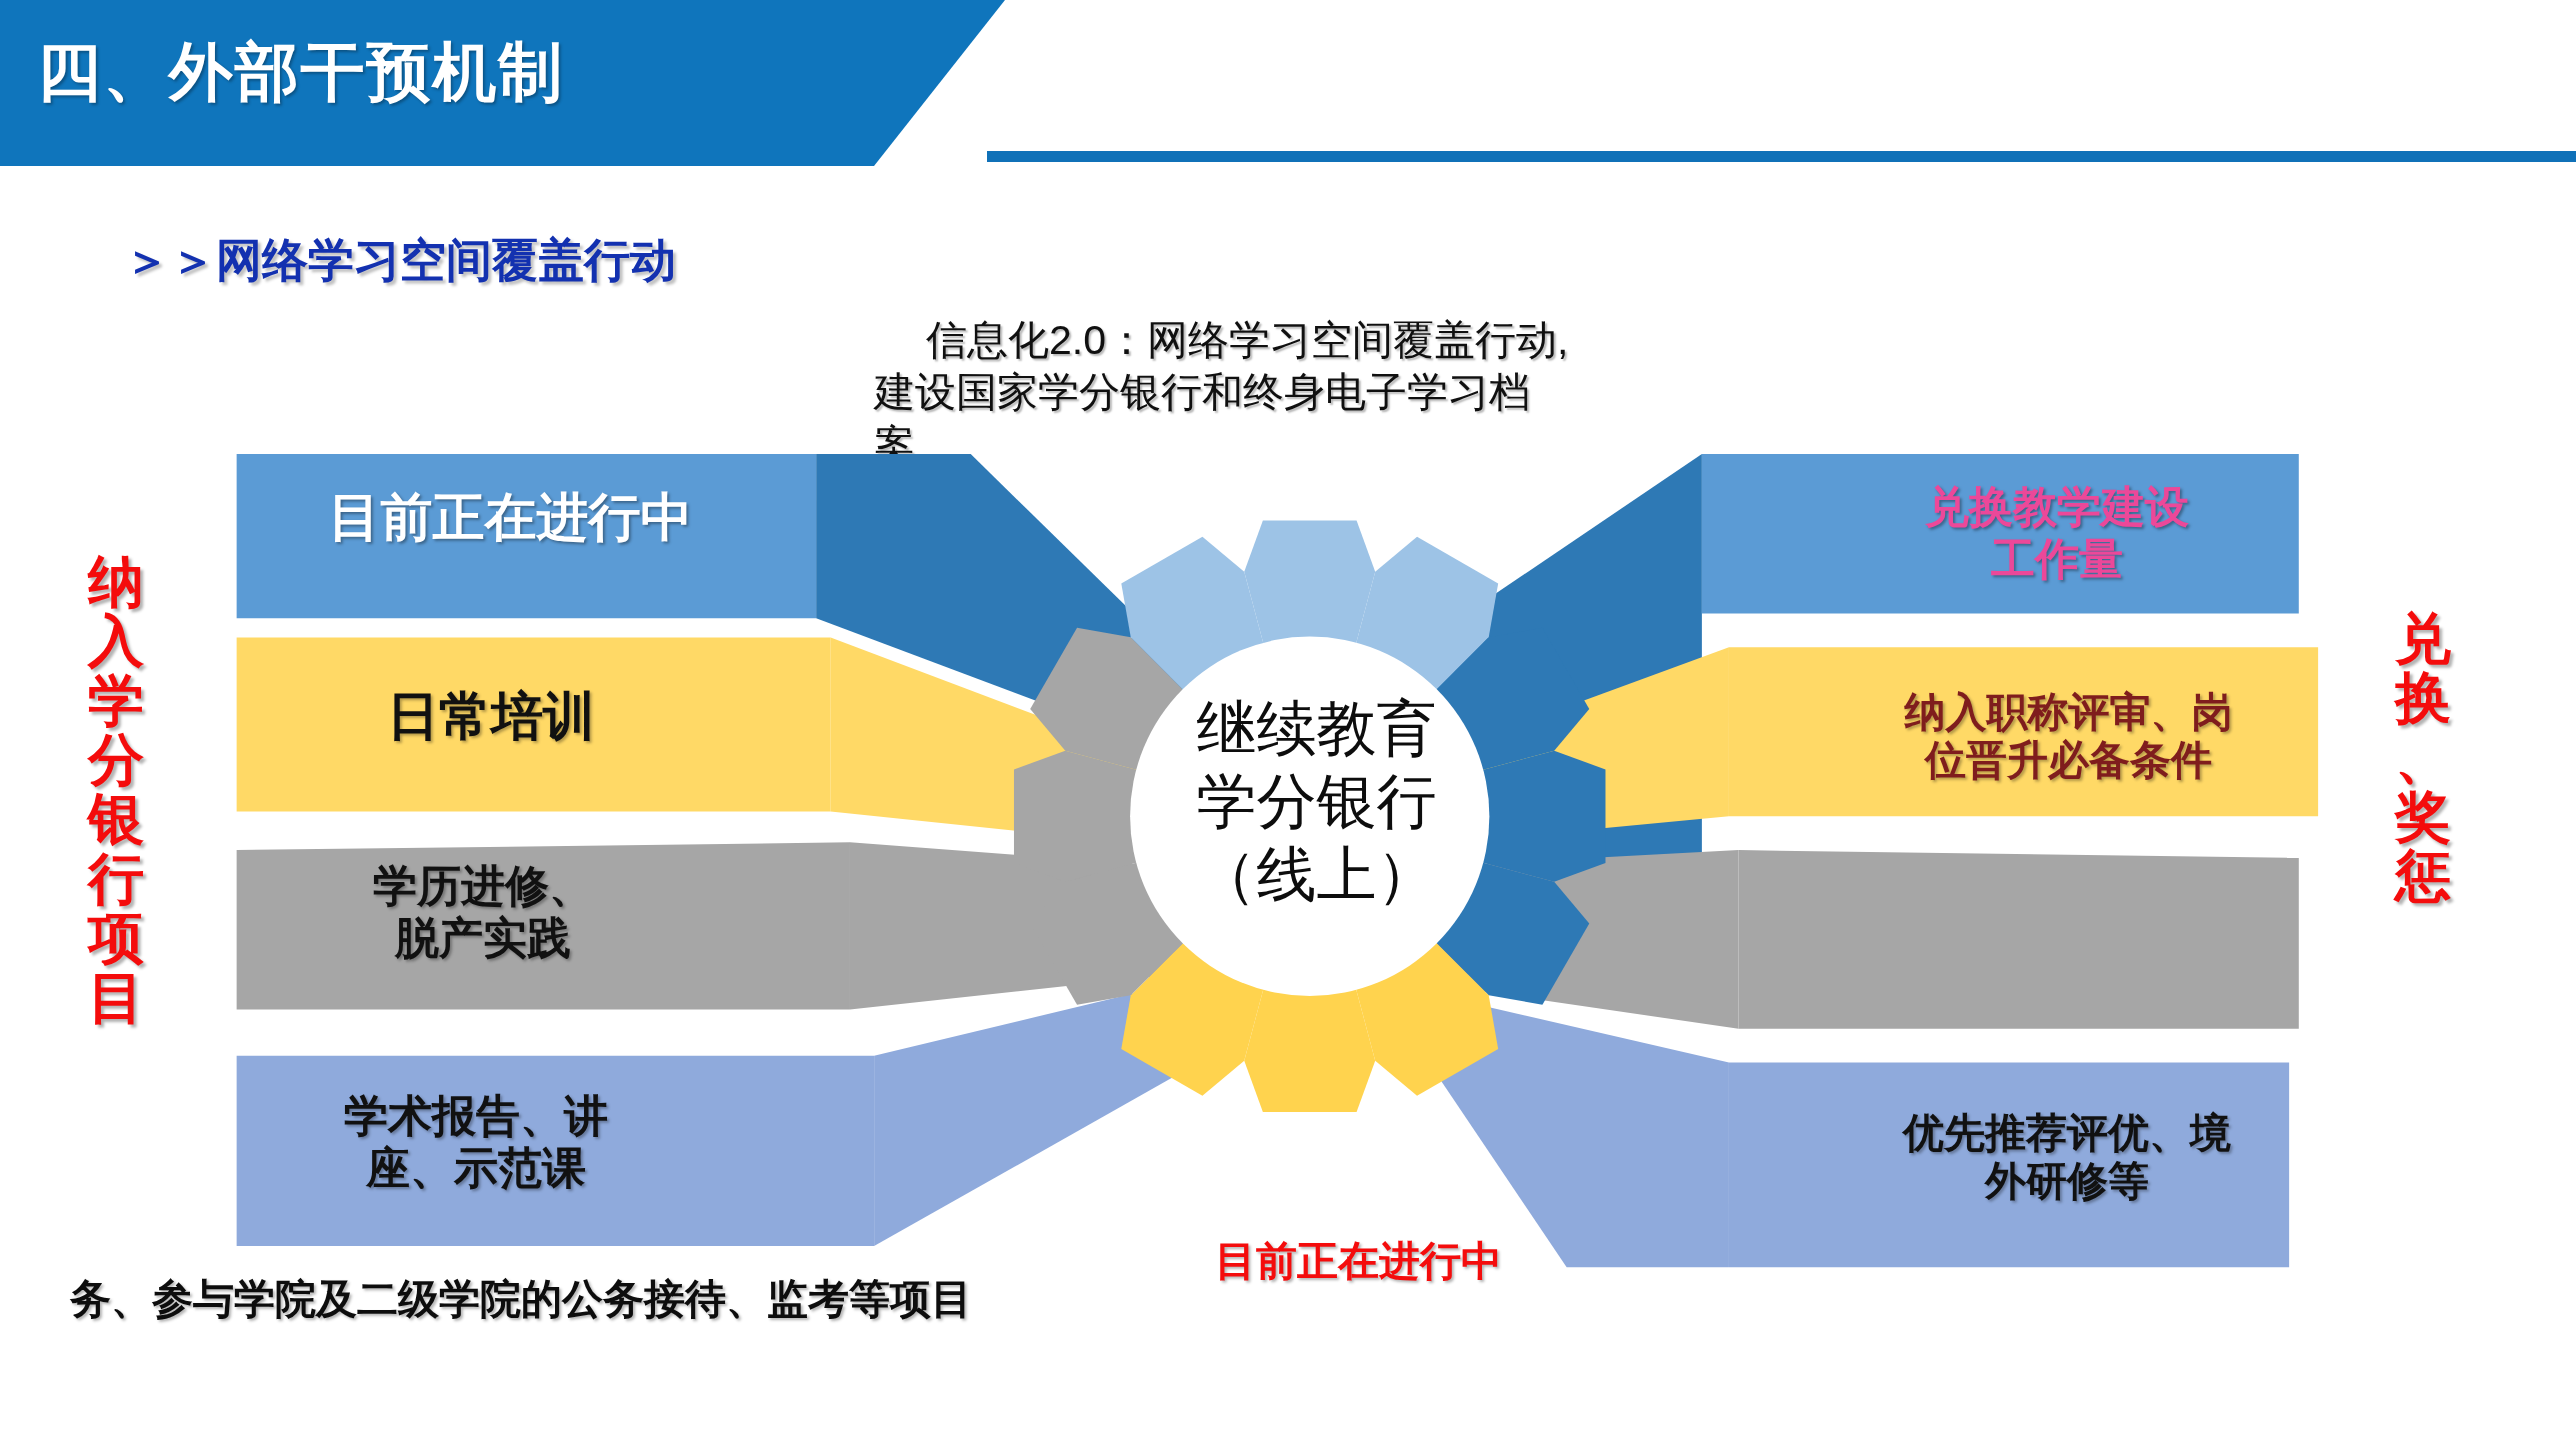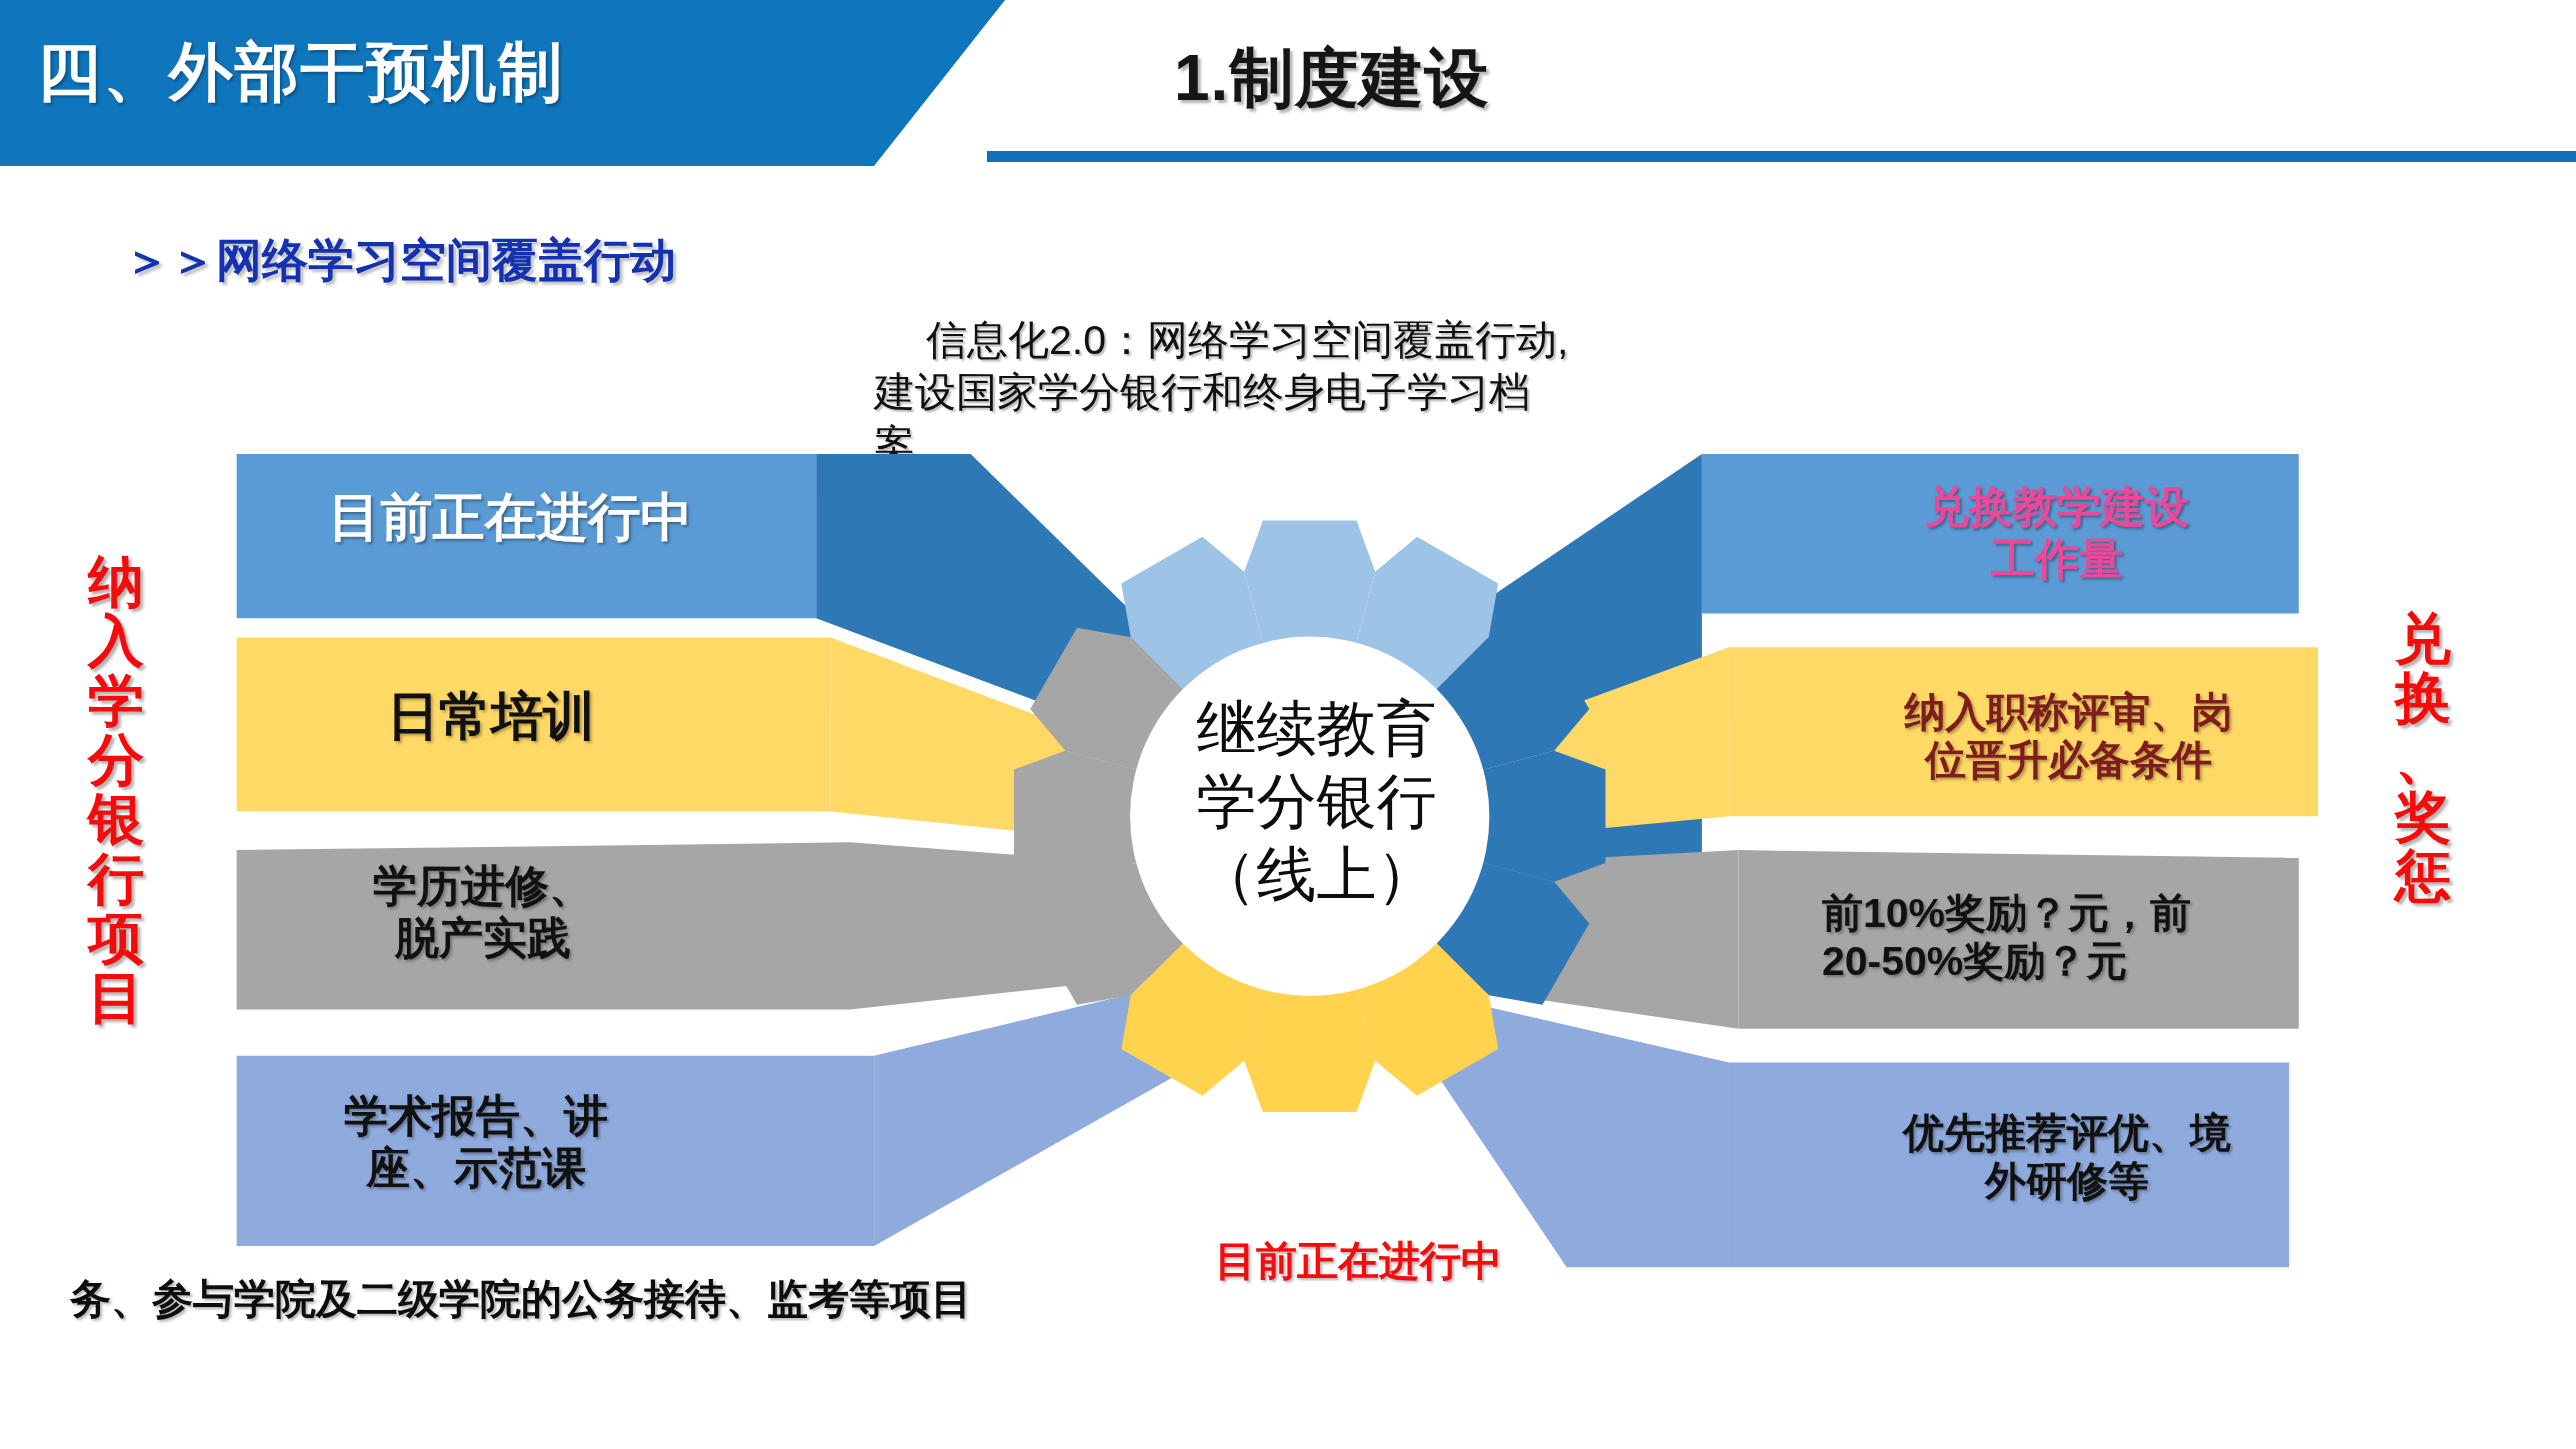--- a/index.html
+++ b/index.html
@@ -107,21 +107,20 @@
   }
   #footnote div{white-space:nowrap;}
 </style>
 </head>
 <body>
 
 <div id="slide">
 
   <div id="header-band"></div>
   <div id="header-left-title">四、外部干预机制</div>
-  <div id="header-title">1.制度建设</div>
   <div id="header-rule"></div>
 
   <div id="sub-heading">＞＞网络学习空间覆盖行动</div>
 
   <div id="top-note">
     <div>信息化2.0：网络学习空间覆盖行动,</div>
     <div>建设国家学分银行和终身电子学习档</div>
     <div>案。</div>
   </div>
 
@@ -200,22 +199,20 @@
   <div class="bar-text" id="bt-l1">日常培训</div>
   <div class="bar-text" id="bt-l2">学历进修、
 脱产实践</div>
   <div class="bar-text" id="bt-l3">学术报告、讲
 座、示范课</div>
 
   <div class="bar-text" id="bt-r0">兑换教学建设
 工作量</div>
   <div class="bar-text" id="bt-r1">纳入职称评审、岗
 位晋升必备条件</div>
-  <div class="bar-text" id="bt-r2">前10%奖励？元，前
-20-50%奖励？元</div>
   <div class="bar-text" id="bt-r3">优先推荐评优、境
 外研修等</div>
 
   <div id="gear-center-text">继续教育
 学分银行
 （线上）</div>
 
   <div id="status-note">目前正在进行中</div>
 
   <div id="footnote">

